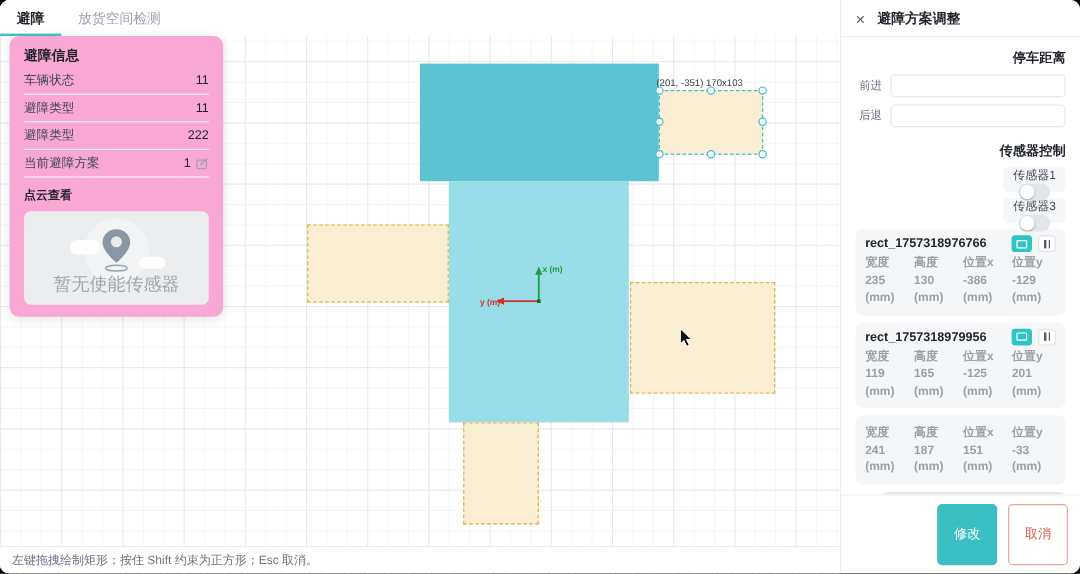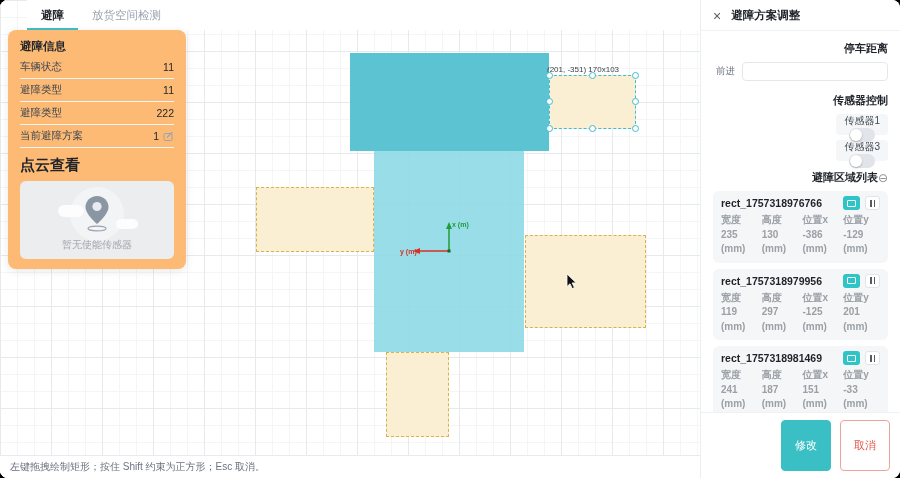--- a/index.html
+++ b/index.html
@@ -36,54 +36,54 @@
   }
   .h-tl{left:-4px;top:-4px}.h-tm{left:50%;margin-left:-4px;top:-4px}.h-tr{right:-4px;top:-4px}
   .h-ml{left:-4px;top:50%;margin-top:-4px}.h-mr{right:-4px;top:50%;margin-top:-4px}
   .h-bl{left:-4px;bottom:-4px}.h-bm{left:50%;margin-left:-4px;bottom:-4px}.h-br{right:-4px;bottom:-4px}
   .axes { position:absolute; left:400px; top:218px; }
   .cursor-svg { position:absolute; left:566px; top:273px; }
 
   
   .tabbar {
     position:absolute; left:0; top:0; width:700px; height:30px; background:#fff;
-    display:flex; align-items:flex-end; z-index:4;margin-left:27px;
+    display:flex; align-items:flex-end; z-index:4;
   }
   .tab { padding:0 14px; height:30px; display:flex; align-items:center;
     font-size:11.5px; color:#9ca3af; cursor:pointer; position:relative; }
   .tab.active { color:#1f2329; font-weight:bold; }
   .tab.active::after {
     content:""; position:absolute; left:0; right:0; bottom:0; height:2px; background:#3ec1c9;
   }
 
   
   .info-card {
-    position:absolute; left:8px; top:30px; width:178px; background:#fdba74;
+    position:absolute; left:8px; top:30px; width:178px; background:#f9a8d4;
     border-radius:8px; box-shadow:0 2px 10px rgba(0,0,0,.09);
     padding:9px 12px 10px; z-index:5;
   }
   .info-title { font-size:11.5px; font-weight:bold; color:#1f2329; margin-bottom:2px; }
   .info-row {
     display:flex; justify-content:space-between; align-items:center;
     height:23px; border-bottom:1px solid #f2f3f5; font-size:10.5px;
   }
   .info-row .lbl { color:#3f4752; }
   .info-row .val { color:#1f2329; display:flex; align-items:center; gap:4px; }
-  .pc-title { font-size:15px; font-weight:bold; color:#1f2329; margin:8px 0 6px; }
+  .pc-title { font-size:10px; font-weight:bold; color:#1f2329; margin:8px 0 6px; }
   .pc-box {
     background:#ebedee; border-radius:6px; height:78px; position:relative;
     display:flex; flex-direction:column; align-items:center; justify-content:flex-end;
     overflow:hidden;
   }
   .pc-halo { position:absolute; left:50%; top:6px; transform:translateX(-50%);
     width:54px; height:54px; border-radius:50%; background:#f2f4f5; }
   .cloud { position:absolute; background:#fdfdfd; border-radius:10px; }
   .cloud.c1 { width:26px; height:12px; left:38px; top:24px; }
   .cloud.c2 { width:22px; height:10px; right:36px; top:38px; }
-  .pc-caption { position:relative; font-size:10px; color:#a0a6ad; margin-bottom:7px; }
+  .pc-caption { position:relative; font-size:15px; color:#a0a6ad; margin-bottom:7px; }
   .pin-svg { position:absolute; left:50%; top:11px; transform:translateX(-50%); }
 
   
   .statusbar {
     position:absolute; left:0; bottom:0; width:700px; height:23px; background:#fff;
     border-top:1px solid #e8eaec; display:flex; align-items:center; padding:0 10px;
     font-size:10px; color:#6b7280; z-index:4;
   }
 
   
@@ -237,40 +237,40 @@
       <span class="sp-title">避障方案调整</span>
     </div>
 
     <div class="sp-body">
       <div class="sec-title">停车距离</div>
 
       <div class="field-row">
         <span class="flabel">前进</span>
         <input value="" style="">
       </div>
+      <div class="field-row">
+        <span class="flabel">后退</span>
+        <input value="" style="">
+      </div>
 
       <div class="sec-title">传感器控制</div>
 
       <div class="sensor-row">
         <span>传感器1</span>
         <span class="toggle">
             <span class="knob"></span>
           </span>
       </div>
       <div class="sensor-row">
         <span>传感器3</span>
         <span class="toggle">
             <span class="knob"></span>
           </span>
       </div>
 
-      <div class="list-head">
-        <span class="sec-title">避障区域列表</span>
-        <span class="collapse">⊖</span>
-      </div>
 
       <div class="area-card">
         <div class="card-head">
           <span class="card-title">rect_1757318976766</span>
           <span class="card-icons">
             <span class="icon-area-btn">
                 <span class="glyph"></span>
               </span>
             <span class="icon-pause-btn">
                 <i></i>
@@ -294,39 +294,27 @@
                 <span class="glyph"></span>
               </span>
             <span class="icon-pause-btn">
                 <i></i>
                 <i></i>
               </span>
           </span>
         </div>
         <div class="card-details">
           <span>宽度 119 (mm)</span>
-          <span>高度 297 (mm)</span>
+          <span>高度 165 (mm)</span>
           <span>位置x -125 (mm)</span>
           <span>位置y 201 (mm)</span>
         </div>
       </div>
 
       <div class="area-card">
-        <div class="card-head">
-          <span class="card-title">rect_1757318981469</span>
-          <span class="card-icons">
-            <span class="icon-area-btn">
-                <span class="glyph"></span>
-              </span>
-            <span class="icon-pause-btn">
-                <i></i>
-                <i></i>
-              </span>
-          </span>
-        </div>
         <div class="card-details">
           <span>宽度 241 (mm)</span>
           <span>高度 187 (mm)</span>
           <span>位置x 151 (mm)</span>
           <span>位置y -33 (mm)</span>
         </div>
       </div>
 
       <div class="area-card selected">
         <div class="card-head">

